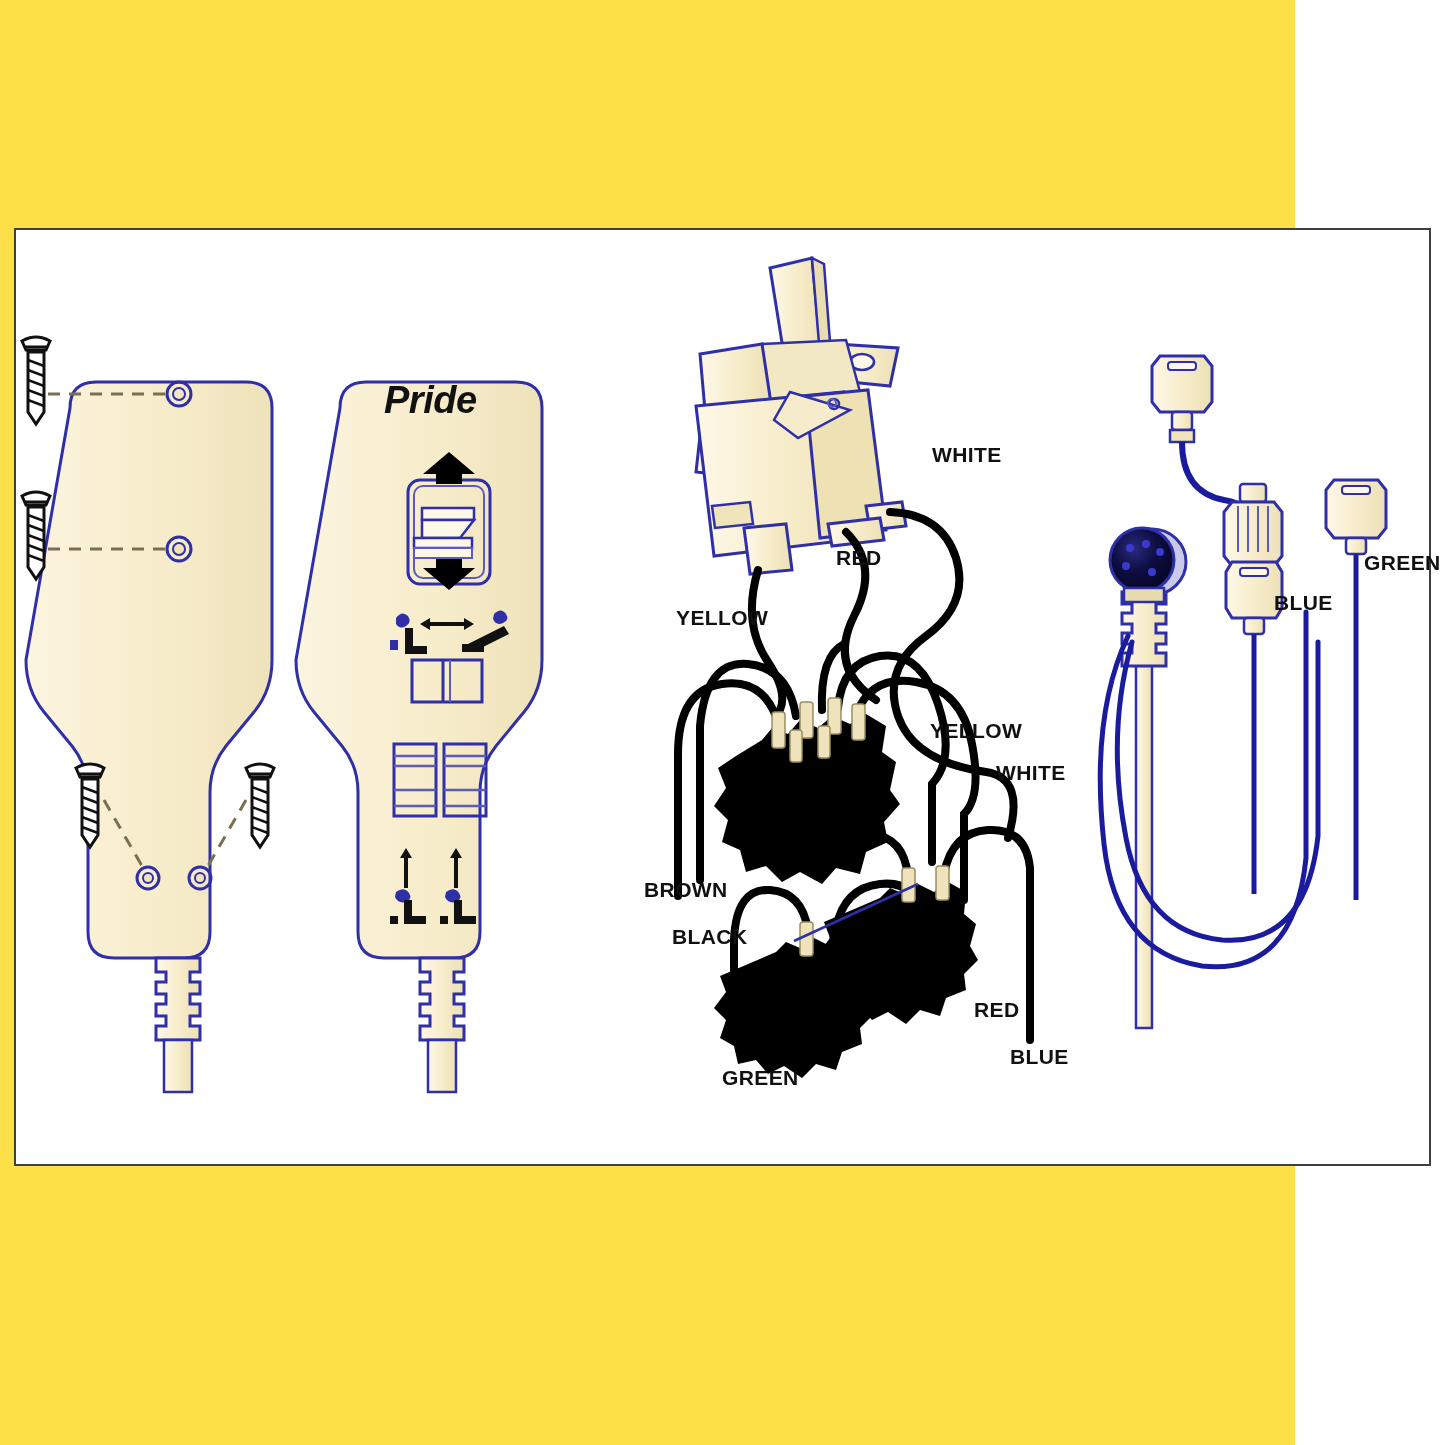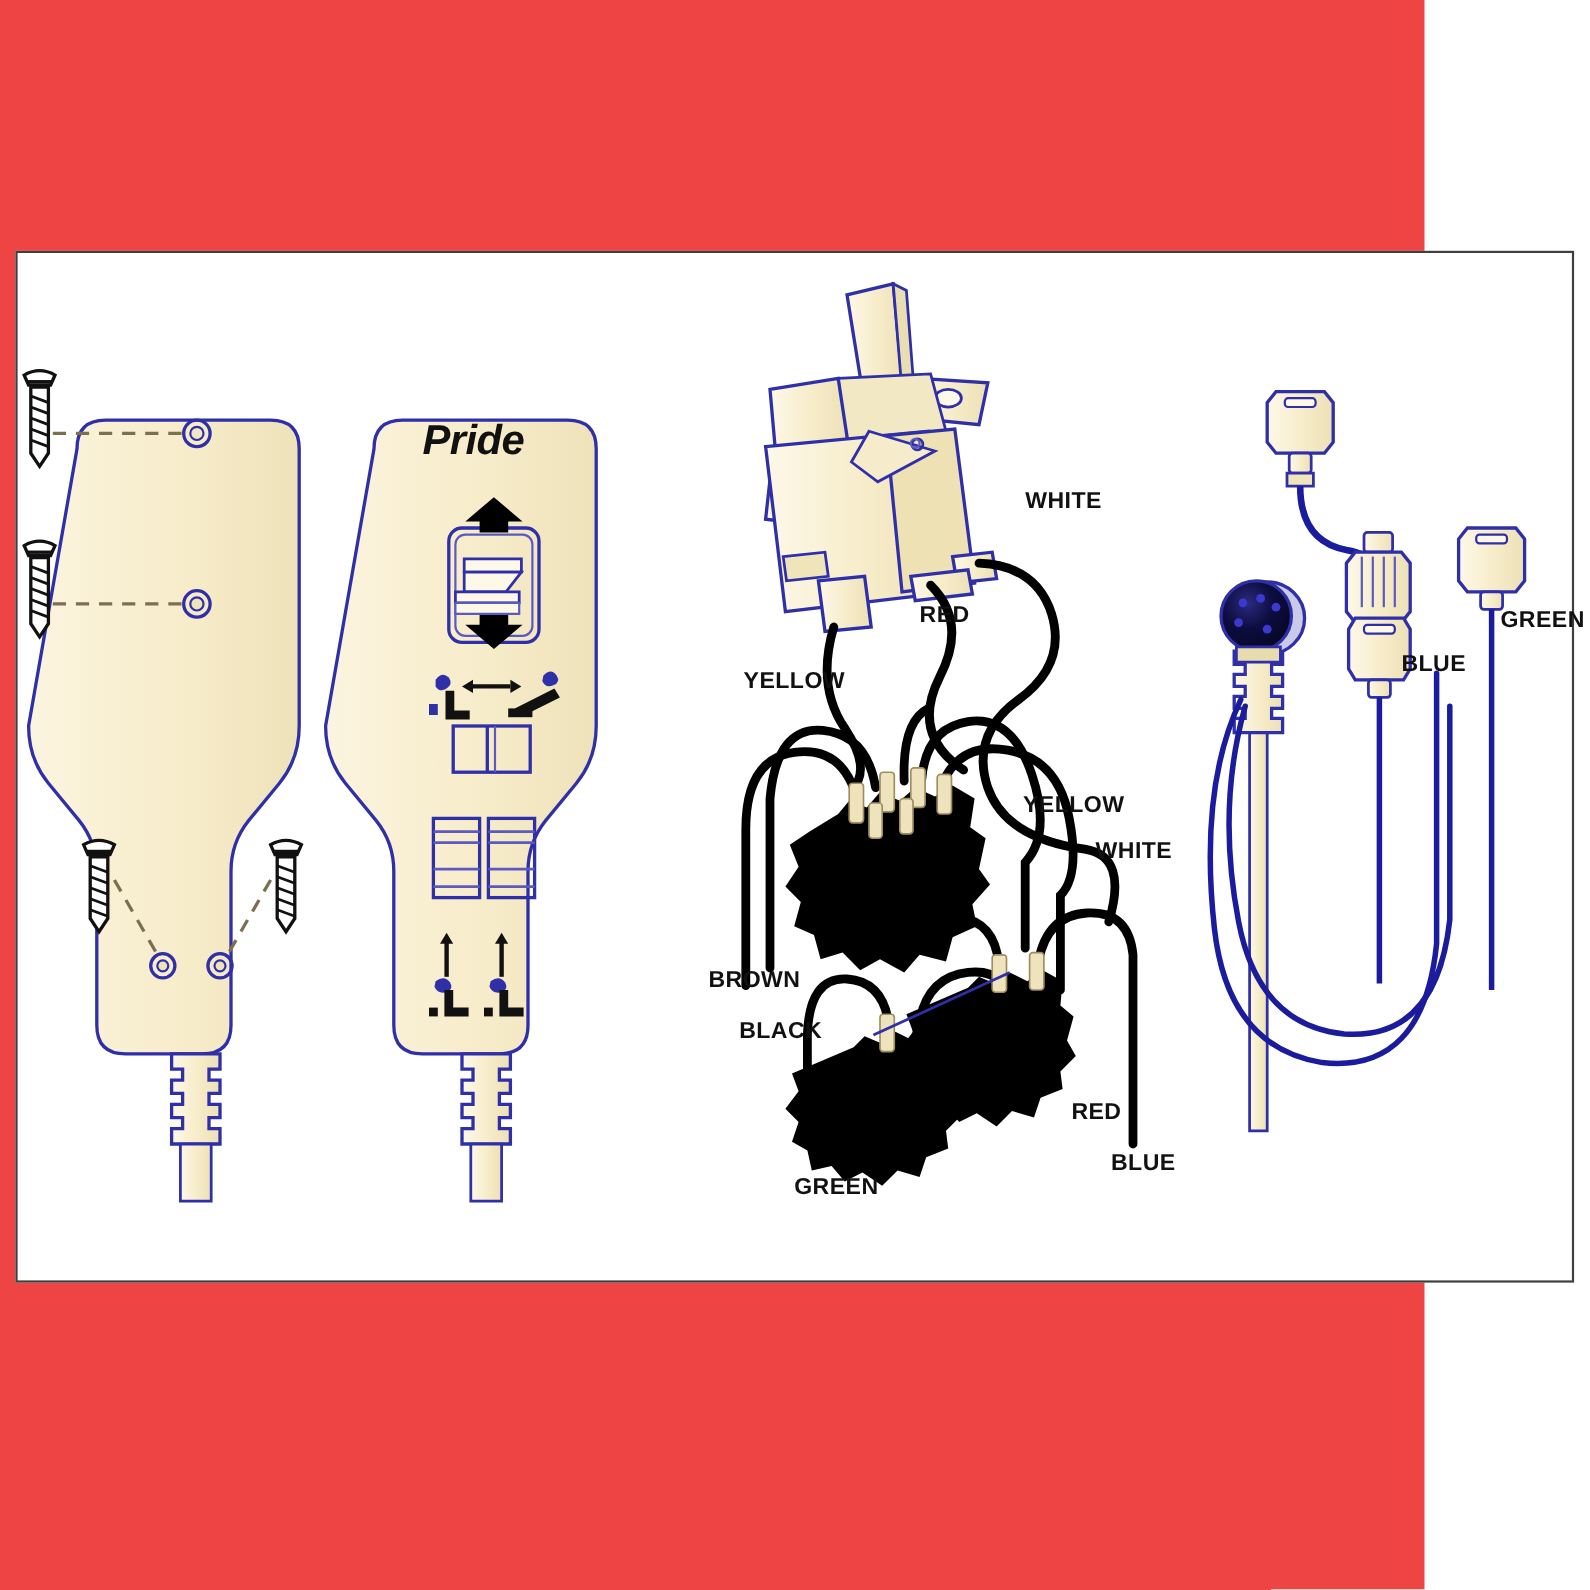--- a/index.html
+++ b/index.html
@@ -1,18 +1,18 @@
 <!DOCTYPE html>
 <html><head>
 <meta charset="utf-8">
 <title>Pride Hand Control Wiring Diagram</title>
 <style>
   html,body{margin:0;padding:0;background:#ffffff;}
   body{width:1445px;height:1445px;font-family:"Liberation Sans",sans-serif;}
-  #stage{position:relative;width:1295px;height:1445px;background:#ef4444;}
+  #stage{position:relative;width:1295px;height:1445px;background:#fde047;}
   #frame{position:absolute;left:14px;top:228px;width:1417px;height:938px;
          border:2px solid #3f3f3f;background:#ffffff;box-sizing:border-box;}
   svg.layer{position:absolute;left:0;top:0;width:1445px;height:1445px;overflow:visible;}
   .lbl{font-family:"Liberation Sans",sans-serif;font-weight:bold;
        font-size:21px;fill:#111111;letter-spacing:0.4px;}
   .pride{font-family:"Liberation Sans",sans-serif;font-weight:bold;
          font-style:italic;font-size:38px;fill:#111111;letter-spacing:-0.5px;}
 </style>
 </head>
 <body>

